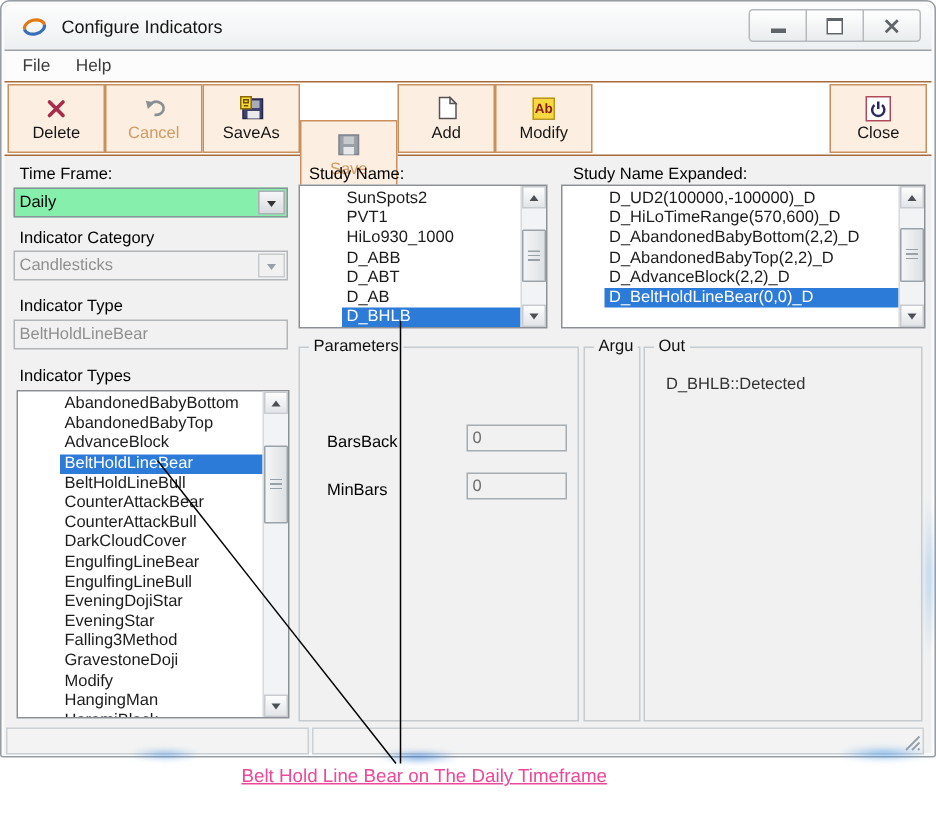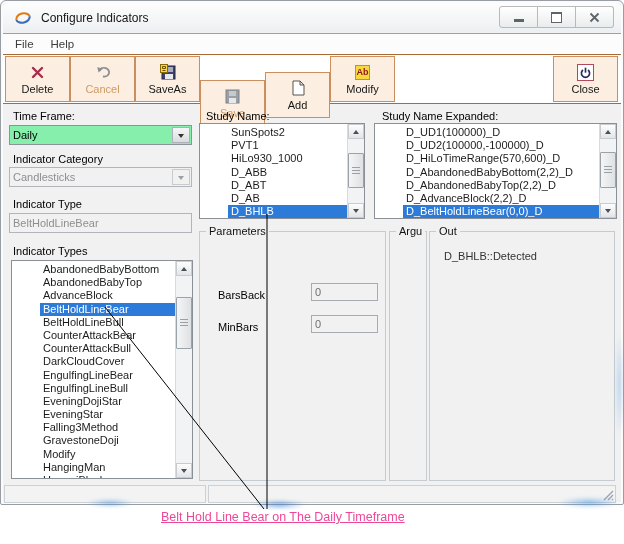--- a/index.html
+++ b/index.html
@@ -191,21 +191,21 @@
     <div class="tb-btn disabled" style="left:197px;margin-top:24px;">
       <span class="ic">
         <svg width="15" height="15" viewBox="0 0 15 15">
           <rect x="1" y="1" width="13" height="13" fill="#9aa0a6" stroke="#7d838a"></rect>
           <rect x="4" y="2" width="7" height="5" fill="#c6cacd"></rect>
           <rect x="4" y="9" width="7" height="5" fill="#e6e8ea"></rect>
         </svg>
       </span>
       <span>Save</span>
     </div>
-    <div class="tb-btn" style="left:262px;margin-top:16px;">
+    <div class="tb-btn" style="left:262px;">
       <span class="ic">
         <svg width="14" height="16" viewBox="0 0 14 16">
           <path d="M2 1 h7 l4 4 v10 h-11 z" fill="#ffffff" stroke="#555" stroke-width="1"></path>
           <path d="M9 1 l4 4 h-4 z" fill="#e4e4e4" stroke="#555" stroke-width="1"></path>
         </svg>
       </span>
       <span>Add</span>
     </div>
     <div class="tb-btn" style="left:327px;">
       <span class="ic">
@@ -292,21 +292,20 @@
         </div>
       <div class="vs-thumb" style="top:29px;height:35px;"></div>
       <div class="vs-btn vs-down">
           <span class="tri-down-s"></span>
         </div>
     </div>
   </div>
 
   <span class="lbl" style="left:381px;top:109px;">Study Name Expanded:</span>
   <div class="listbox" style="left:373px;top:122px;width:243px;height:96px;">
-    <div class="row">D_UD1(100000)_D</div>
       <div class="row">D_UD2(100000,-100000)_D</div>
       <div class="row">D_HiLoTimeRange(570,600)_D</div>
       <div class="row">D_AbandonedBabyBottom(2,2)_D</div>
       <div class="row">D_AbandonedBabyTop(2,2)_D</div>
       <div class="row">D_AdvanceBlock(2,2)_D</div>
       <div class="row selected">D_BeltHoldLineBear(0,0)_D</div>
     <div class="vscroll">
       <div class="vs-btn vs-up">
           <span class="tri-up-s"></span>
         </div>

